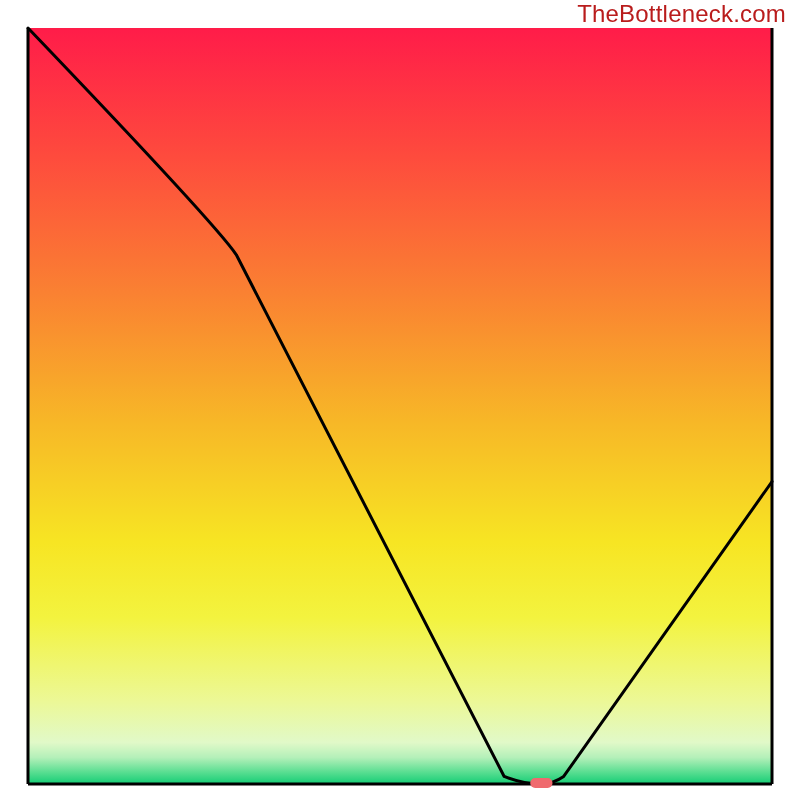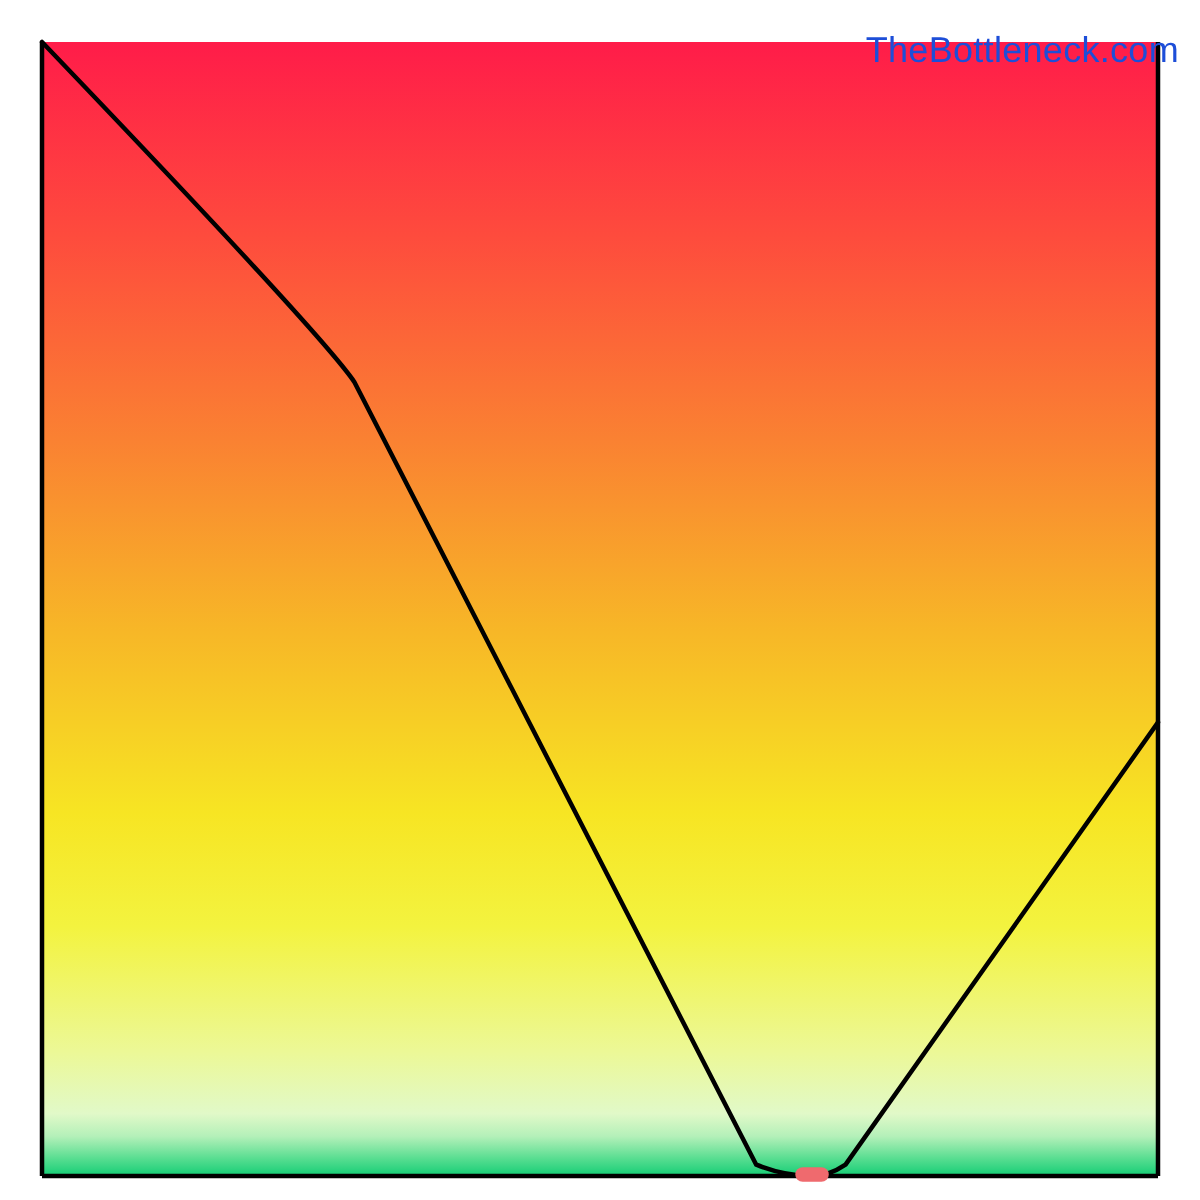--- a/index.html
+++ b/index.html
@@ -11,25 +11,25 @@
     background: #ffffff;
     font-family: Arial, Helvetica, sans-serif;
   }
   .chart-container {
     position: relative;
     width: 800px;
     height: 800px;
   }
   .watermark {
     position: absolute;
-    top: 20px;
+    top: 0;
     right: 14px;
     font-size: 24px;
     letter-spacing: 0.2px;
-    color: #1d4ed8;
+    color: #b91c1c;
     font-weight: 500;
     z-index: 10;
   }
   svg {
     display: block;
   }
 </style>
 </head>
 <body>
 

